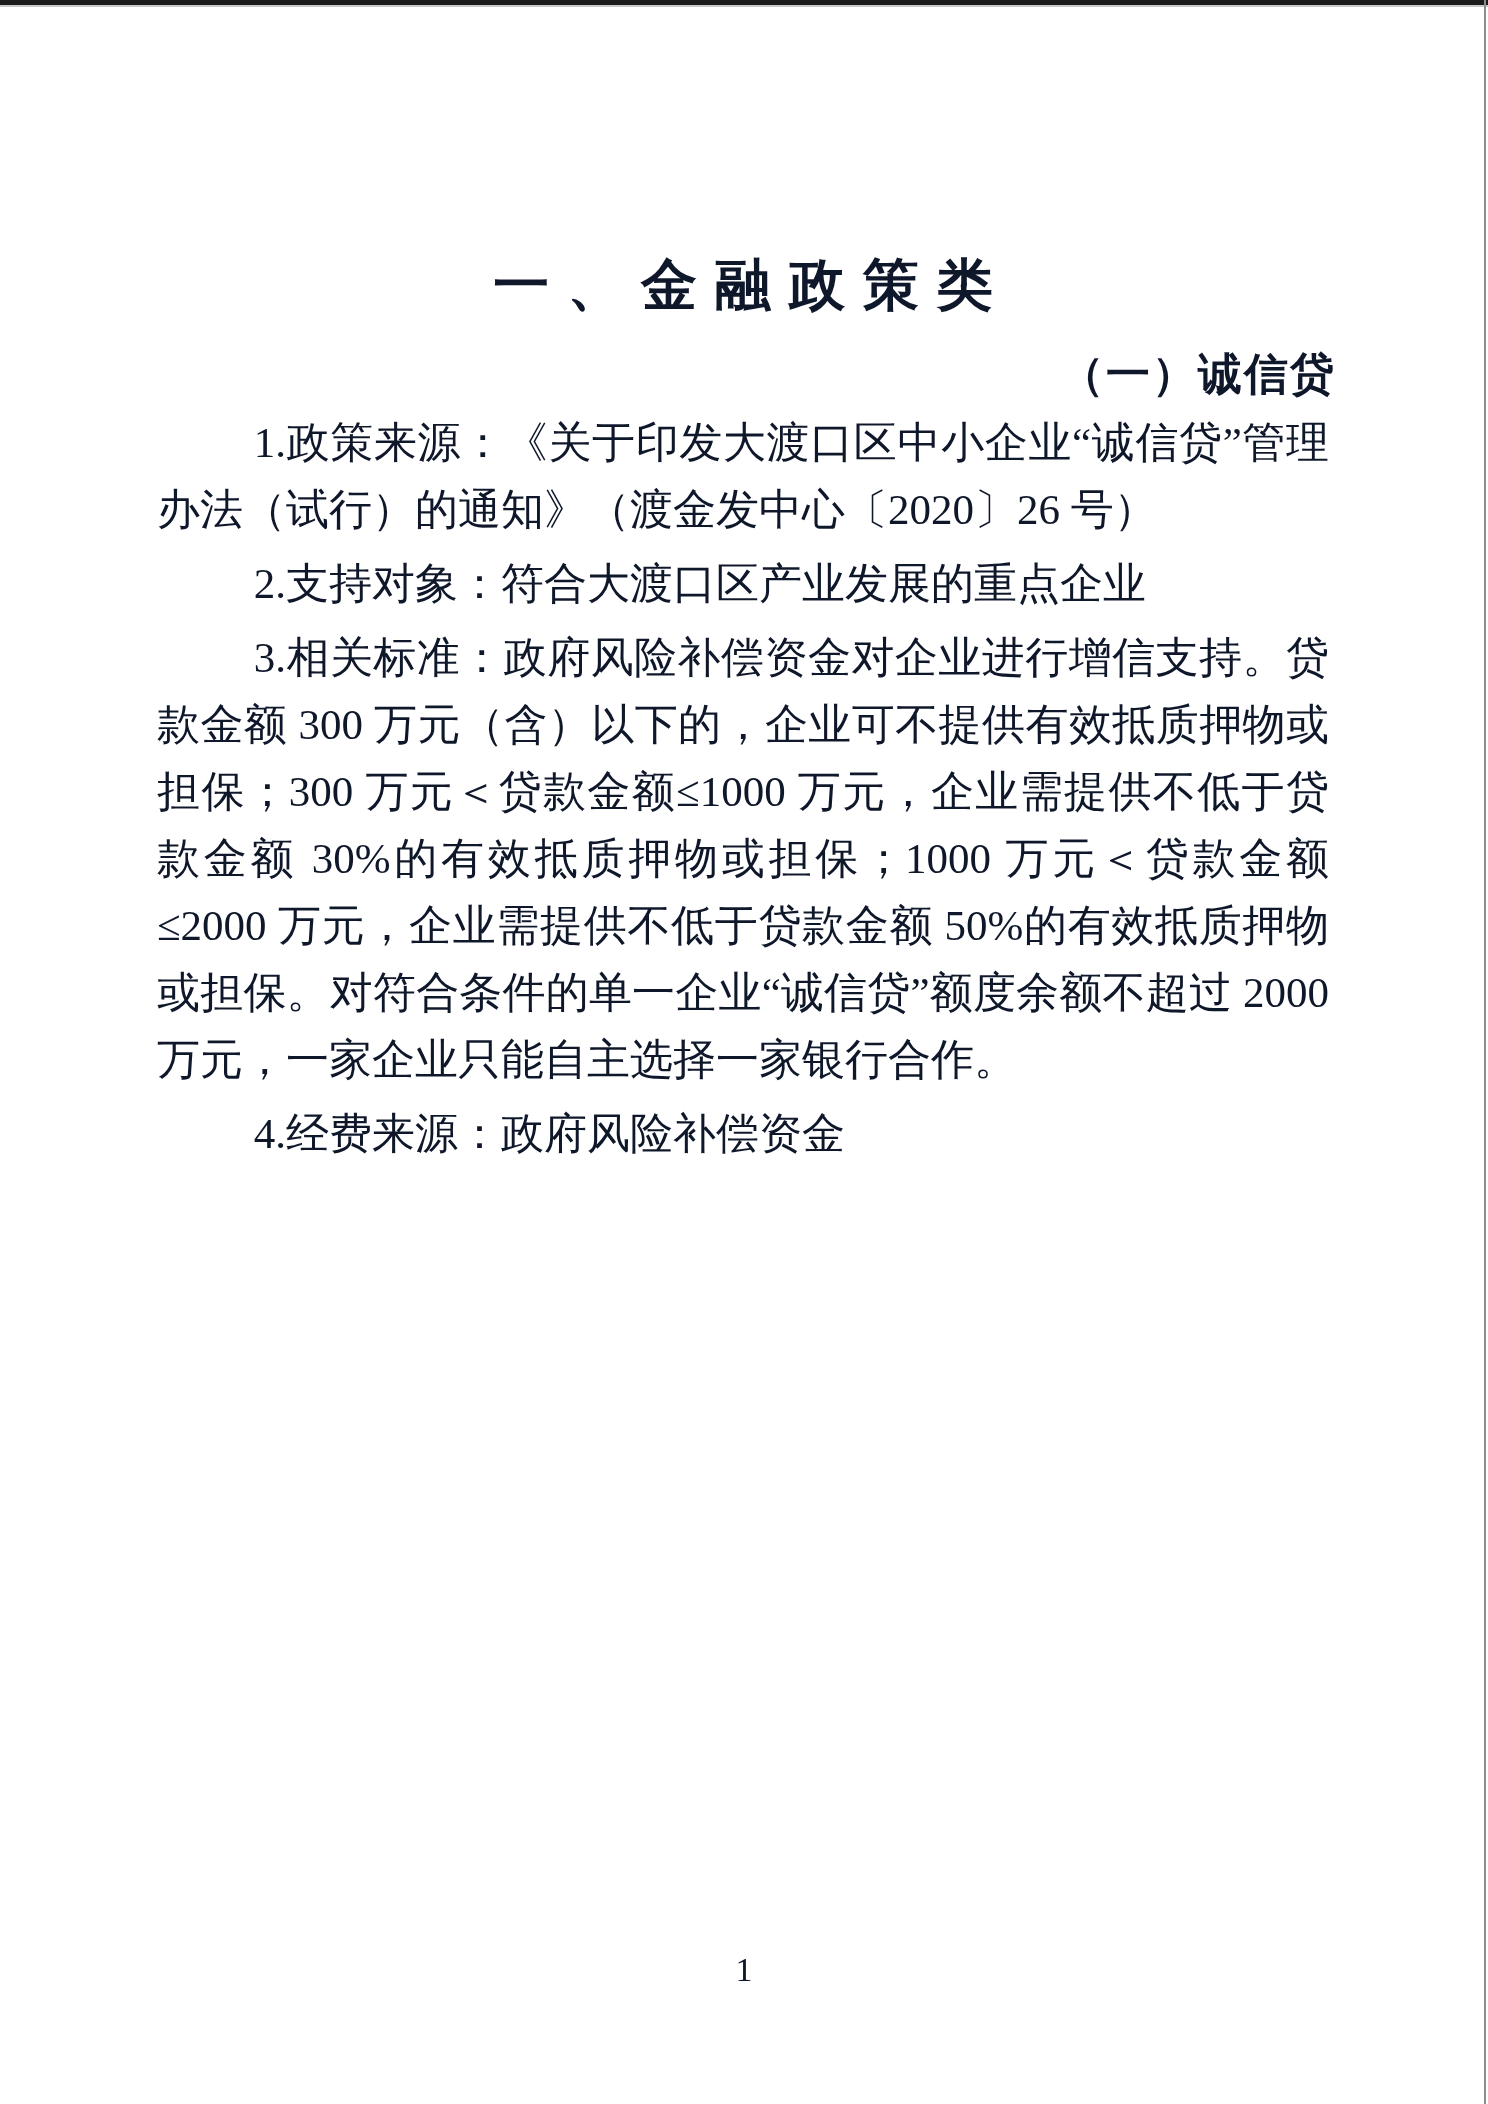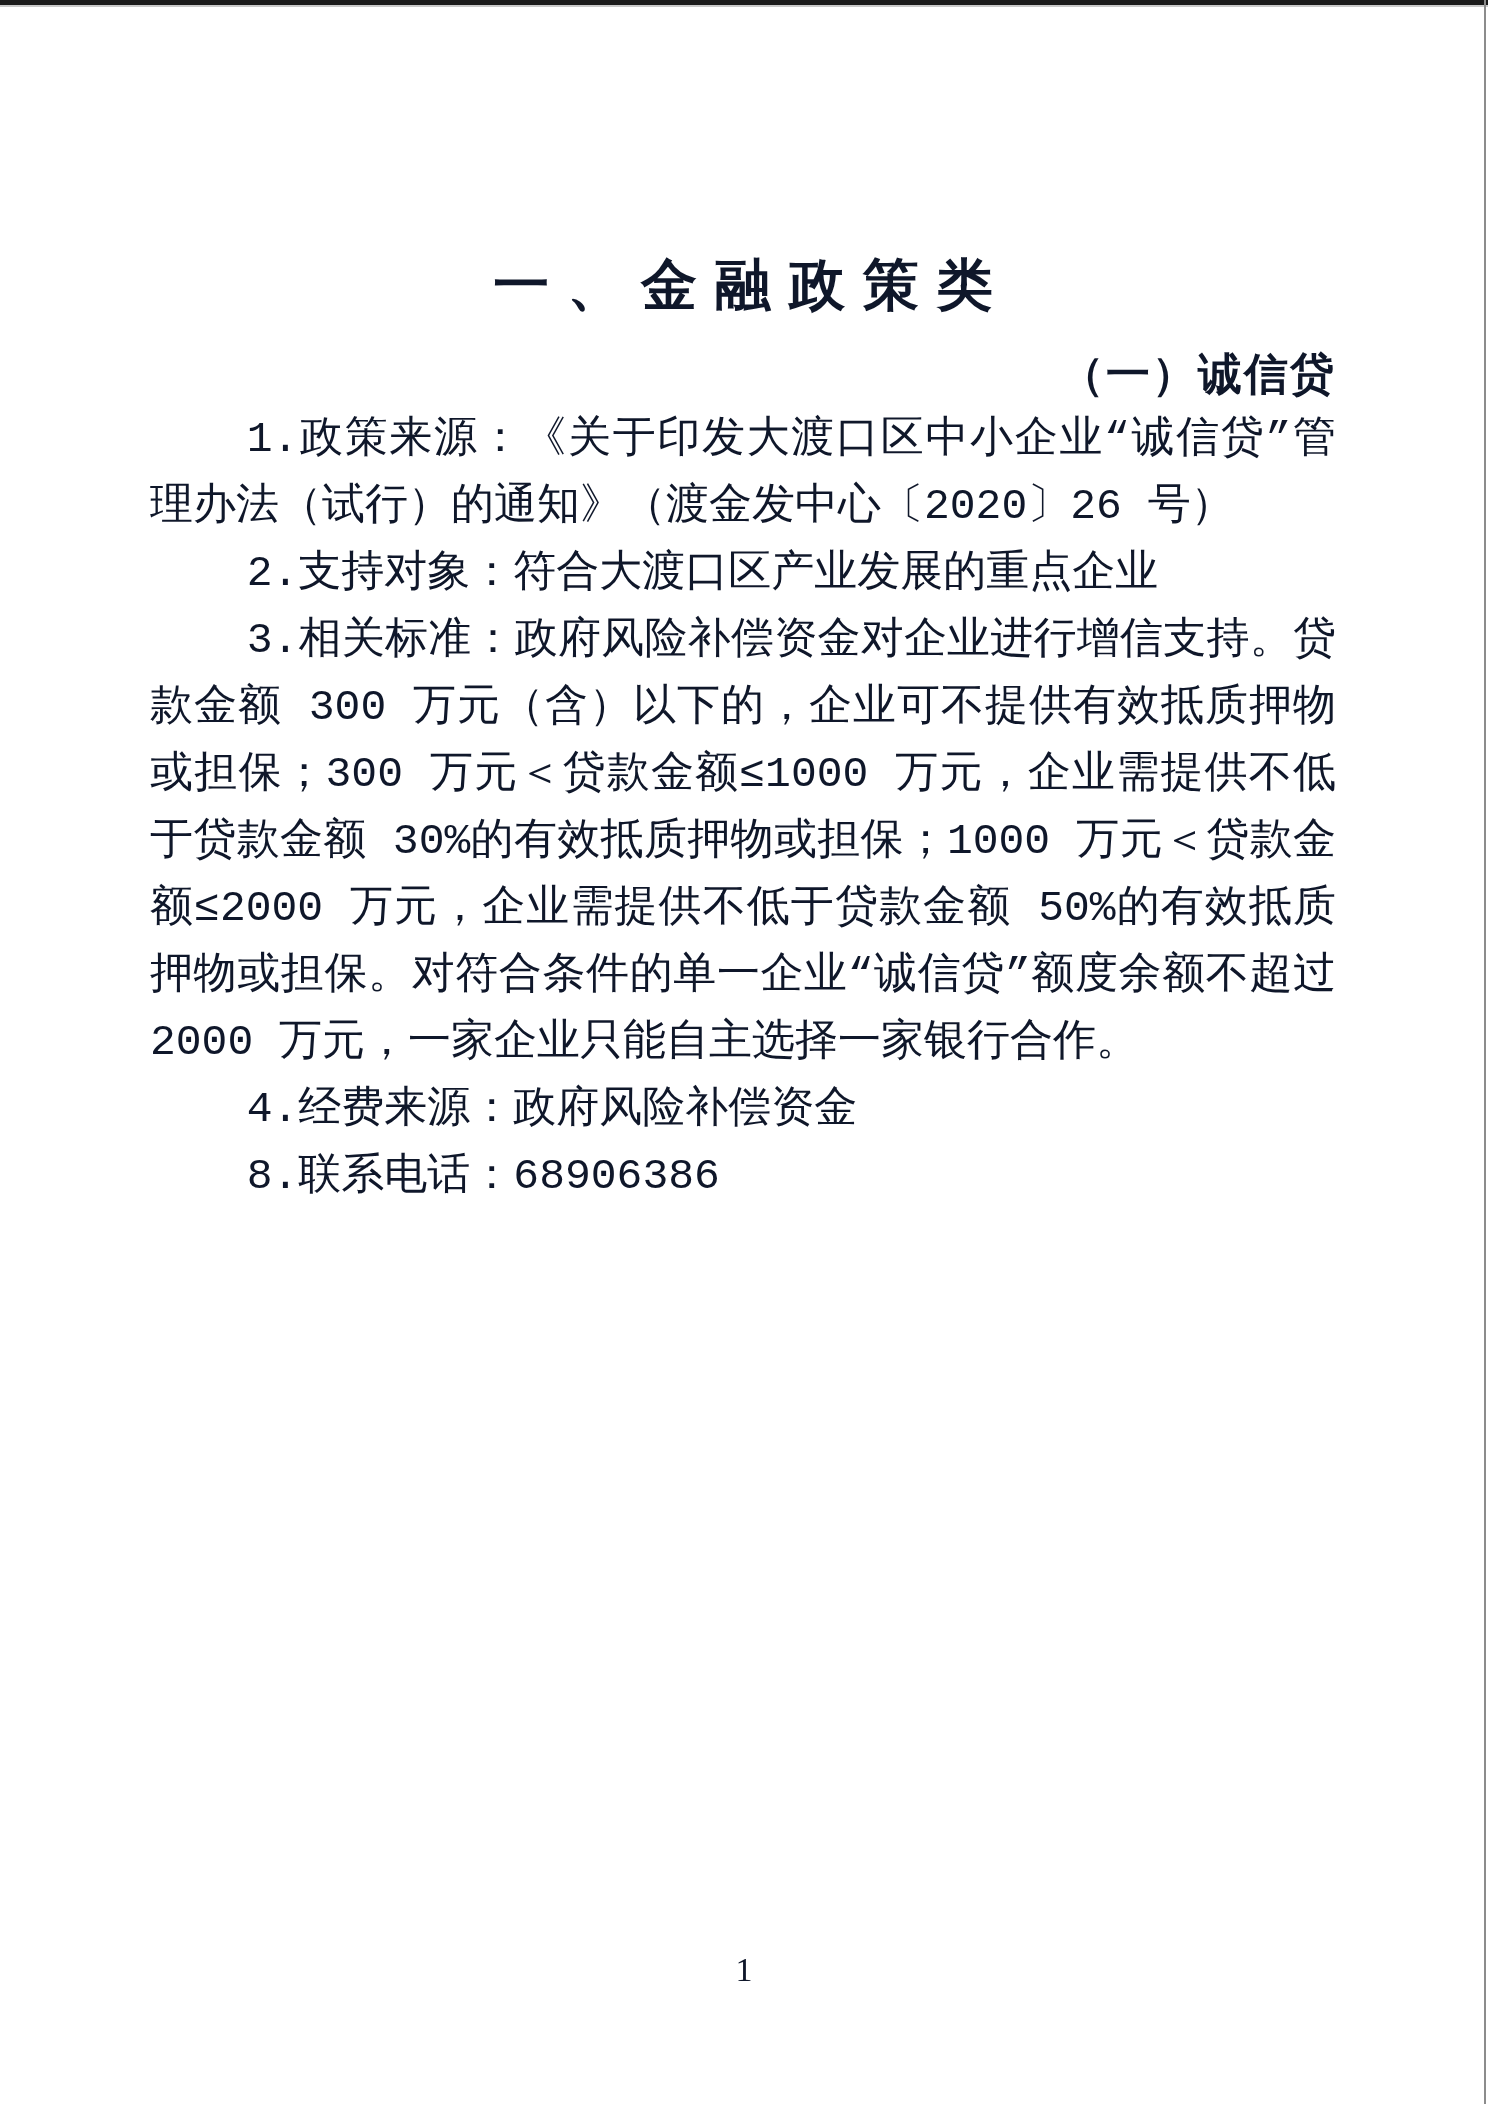--- a/index.html
+++ b/index.html
@@ -45,23 +45,22 @@
   }
   .body-text{
     margin-top:4px;
     font-family:"Liberation Serif","DejaVu Serif",serif;
     font-size:43px;
     line-height:67px;
     text-align:justify;
     text-align-last:left;
   }
   .body-text p{
-    margin:0;
+    margin:7px;
     text-indent:2.25em;
-    font-family:Liberation Mono, monospace;
   }
   .page-number{
     position:absolute;
     left:0;top:1950px;width:100%;
     text-align:center;
     font-family:"Liberation Serif","DejaVu Serif",serif;
     font-size:34px;
     line-height:40px;
   }
 </style>
@@ -76,18 +75,17 @@
   <div class="content">
     <h1 class="doc-title">一、金融政策类</h1>
 
     <h2 class="section-heading">（一）诚信贷</h2>
 
     <div class="body-text">
       <p>1.政策来源：《关于印发大渡口区中小企业“诚信贷”管理办法（试行）的通知》（渡金发中心〔2020〕26 号）</p>
       <p>2.支持对象：符合大渡口区产业发展的重点企业</p>
       <p>3.相关标准：政府风险补偿资金对企业进行增信支持。贷款金额 300 万元（含）以下的，企业可不提供有效抵质押物或担保；300 万元＜贷款金额≤1000 万元，企业需提供不低于贷款金额 30%的有效抵质押物或担保；1000 万元＜贷款金额≤2000 万元，企业需提供不低于贷款金额 50%的有效抵质押物或担保。对符合条件的单一企业“诚信贷”额度余额不超过 2000 万元，一家企业只能自主选择一家银行合作。</p>
       <p>4.经费来源：政府风险补偿资金</p>
-      <p>8.联系电话：68906386</p>
     </div>
   </div>
 
   <div class="page-number">1</div>
 </div>
 
 </body></html>

